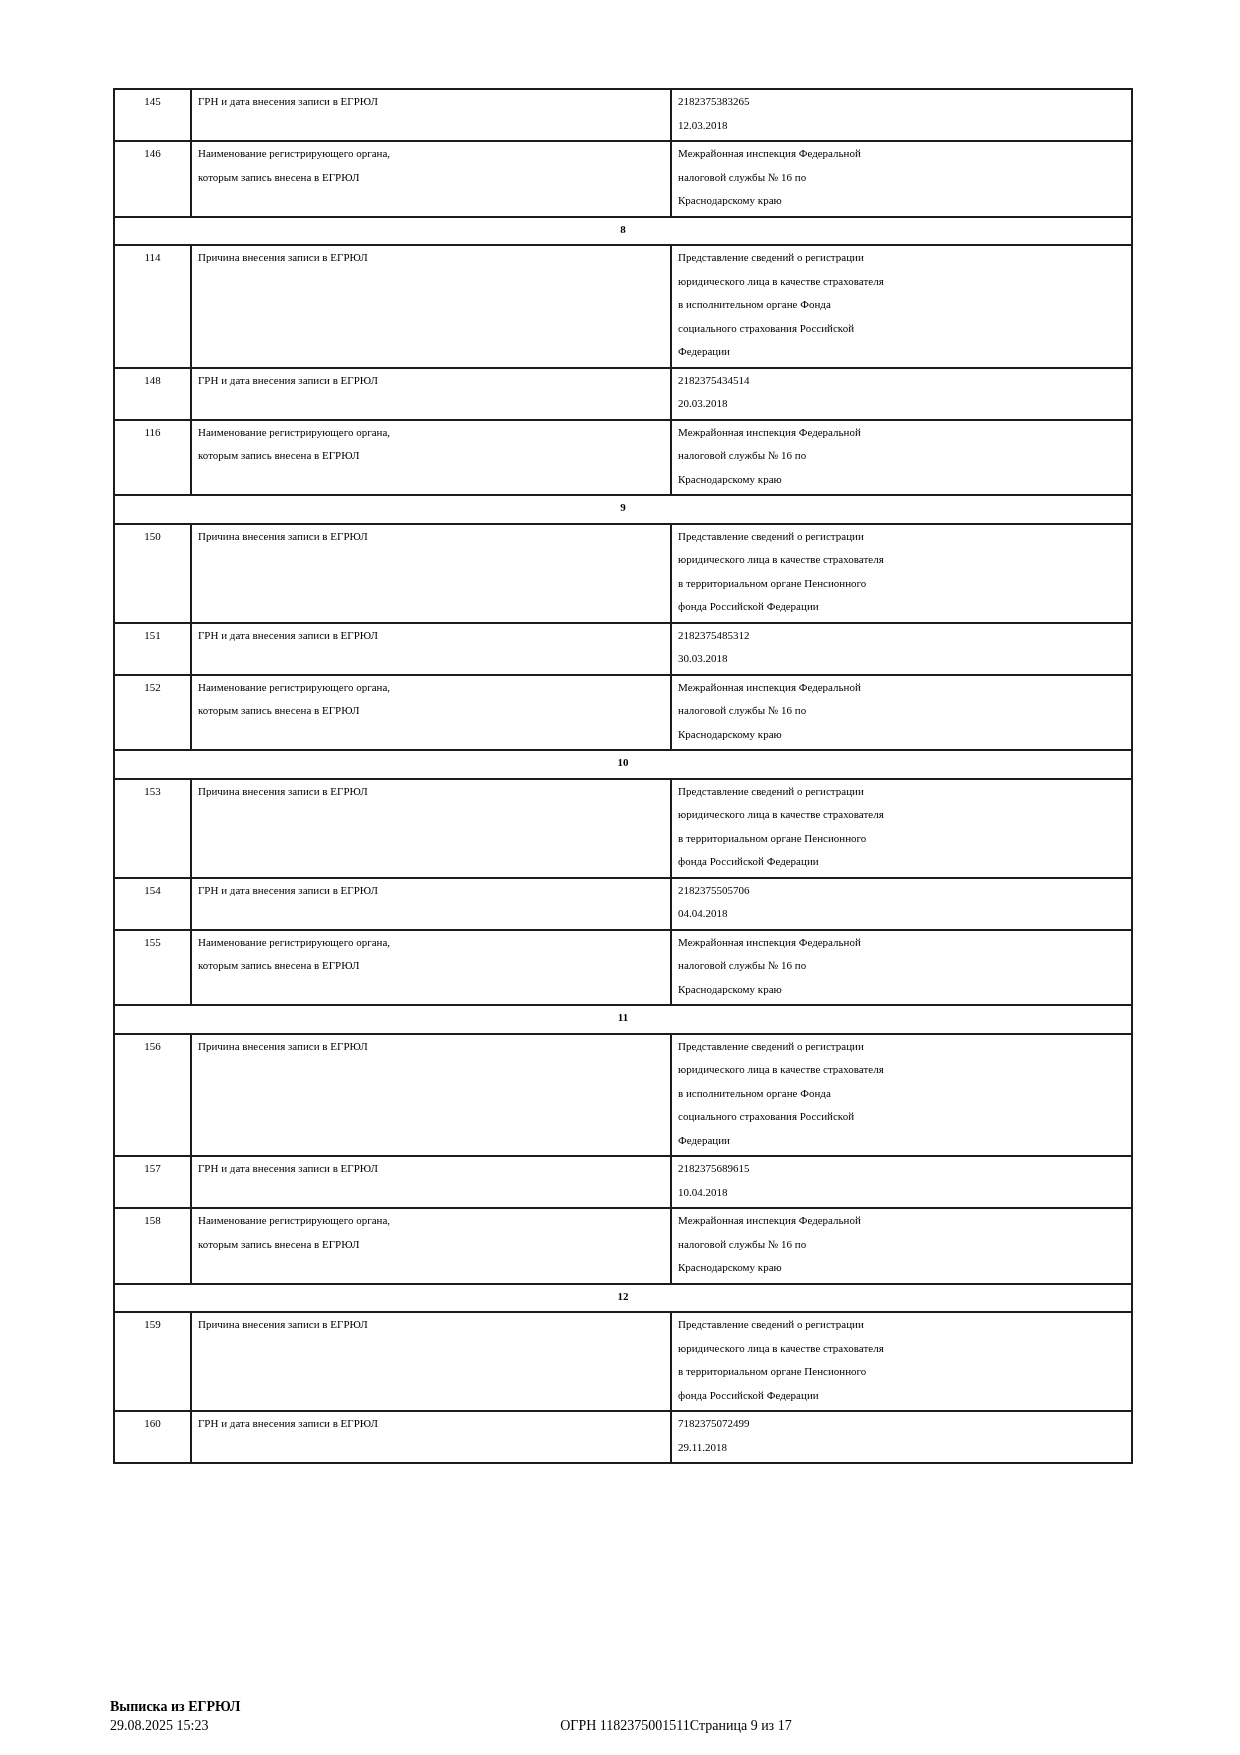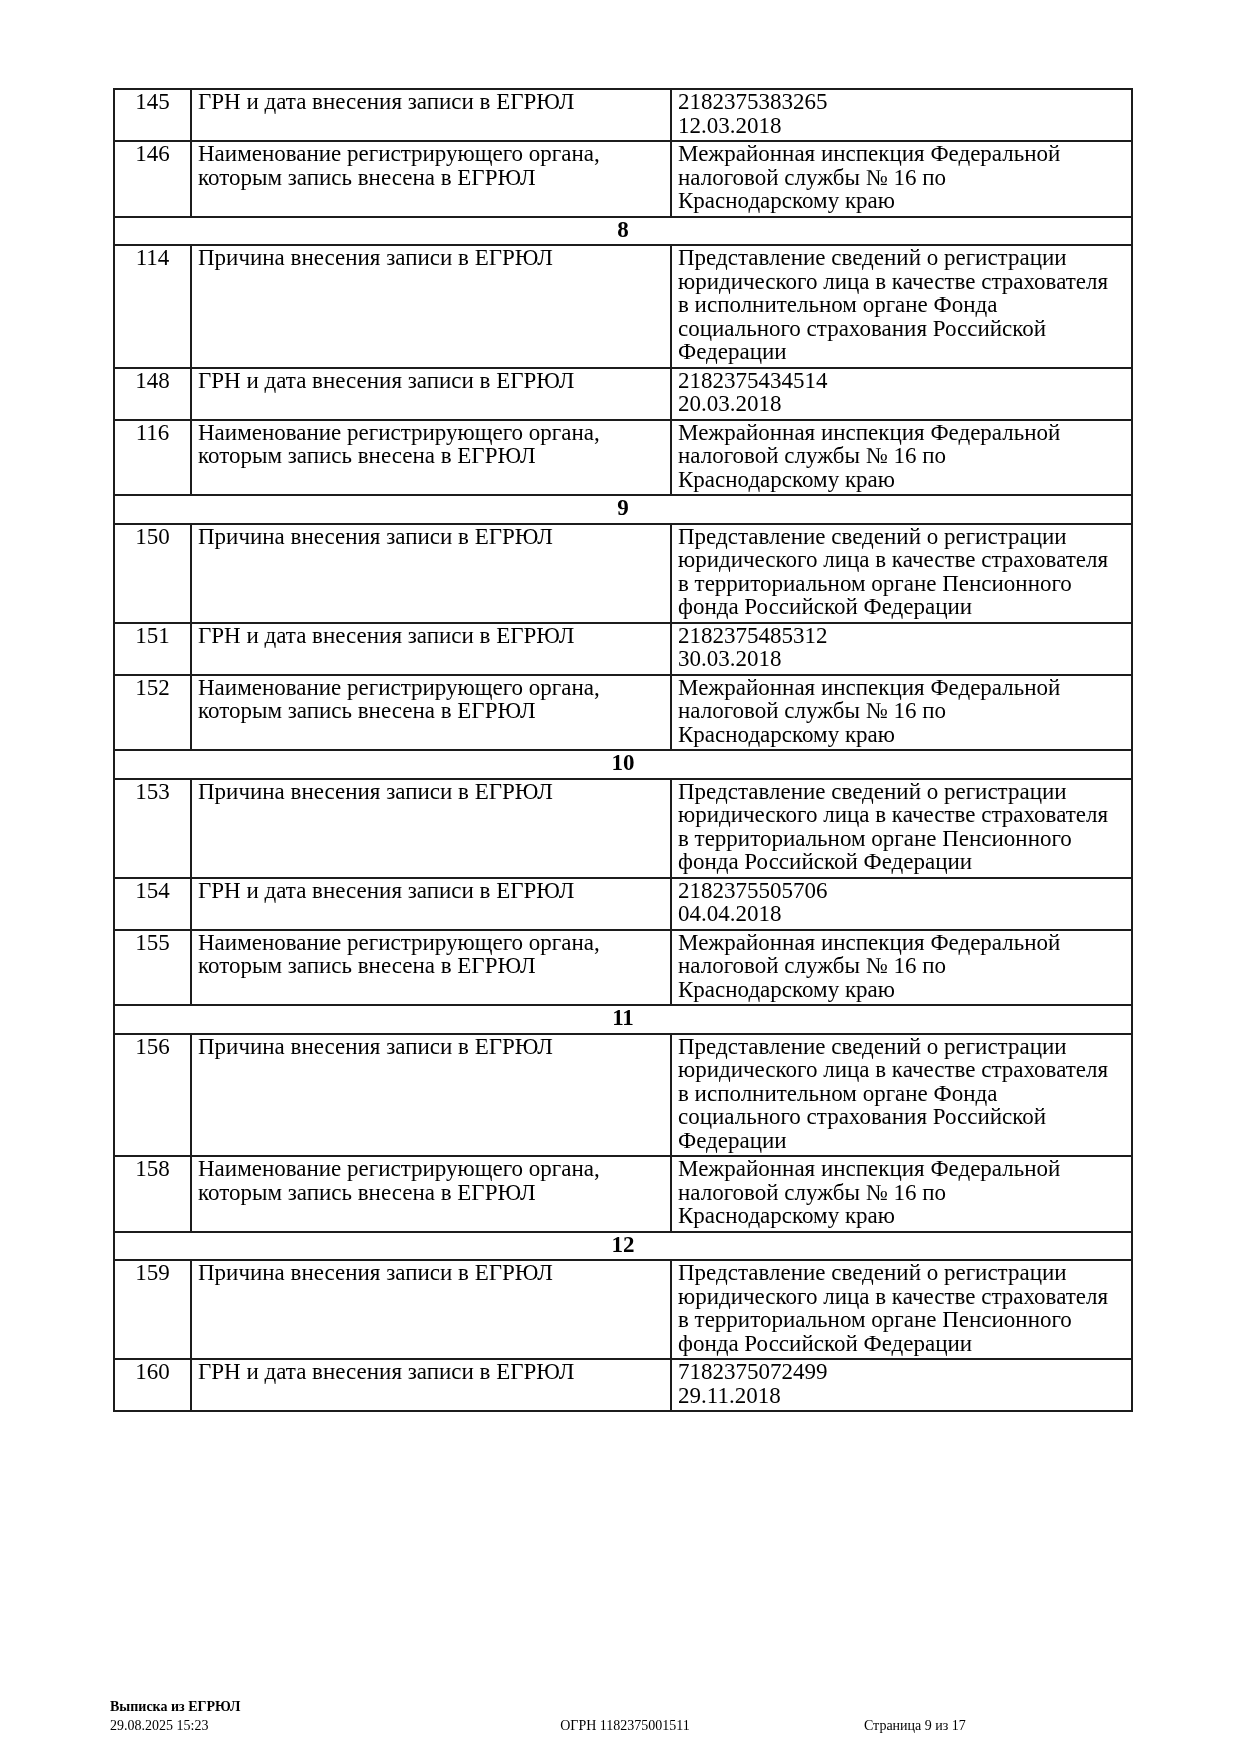--- a/index.html
+++ b/index.html
@@ -14,21 +14,21 @@
     color: #000000;
     font-family: "Liberation Serif", "DejaVu Serif", serif;
   }
   .egrul-table {
     position: absolute;
     left: 113px;
     top: 88px;
     width: 1018px;
     border-collapse: collapse;
     table-layout: fixed;
-    font-size: 23px;
+    font-size: 11px;
     line-height: 23.5px;
   }
   .egrul-table td {
     border: 2px solid #1c1c1c;
     vertical-align: top;
     padding: 0 5px 3px 6px;
   }
   .egrul-table td.cell-num {
     text-align: center;
     padding: 0 2px 3px 2px;
@@ -54,21 +54,21 @@
     font-size: 14px;
     line-height: 19px;
   }
   .footer-left .doc-title {
     font-weight: bold;
     margin-top: 41px;
   }
   .footer-center {
   }
   .footer-right {
-    text-align: center;
+    text-align: left;
     margin-top: 12px;
   }
 </style>
 </head>
 <body>
 
 <table class="egrul-table">
   <colgroup>
     <col style="width:77px">
     <col style="width:480px">
@@ -169,20 +169,26 @@
         <td colspan="3">11</td>
       </tr>
       <tr>
         <td class="cell-num">156</td>
         <td class="cell-label">Причина внесения записи в ЕГРЮЛ</td>
         <td class="cell-value">Представление сведений о регистрации
 юридического лица в качестве страхователя
 в исполнительном органе Фонда
 социального страхования Российской
 Федерации</td>
+      </tr>
+      <tr>
+        <td class="cell-num">157</td>
+        <td class="cell-label">ГРН и дата внесения записи в ЕГРЮЛ</td>
+        <td class="cell-value">2182375689615
+10.04.2018</td>
       </tr>
       <tr>
         <td class="cell-num">158</td>
         <td class="cell-label">Наименование регистрирующего органа,
 которым запись внесена в ЕГРЮЛ</td>
         <td class="cell-value">Межрайонная инспекция Федеральной
 налоговой службы № 16 по
 Краснодарскому краю</td>
       </tr>
       <tr class="section-row">

